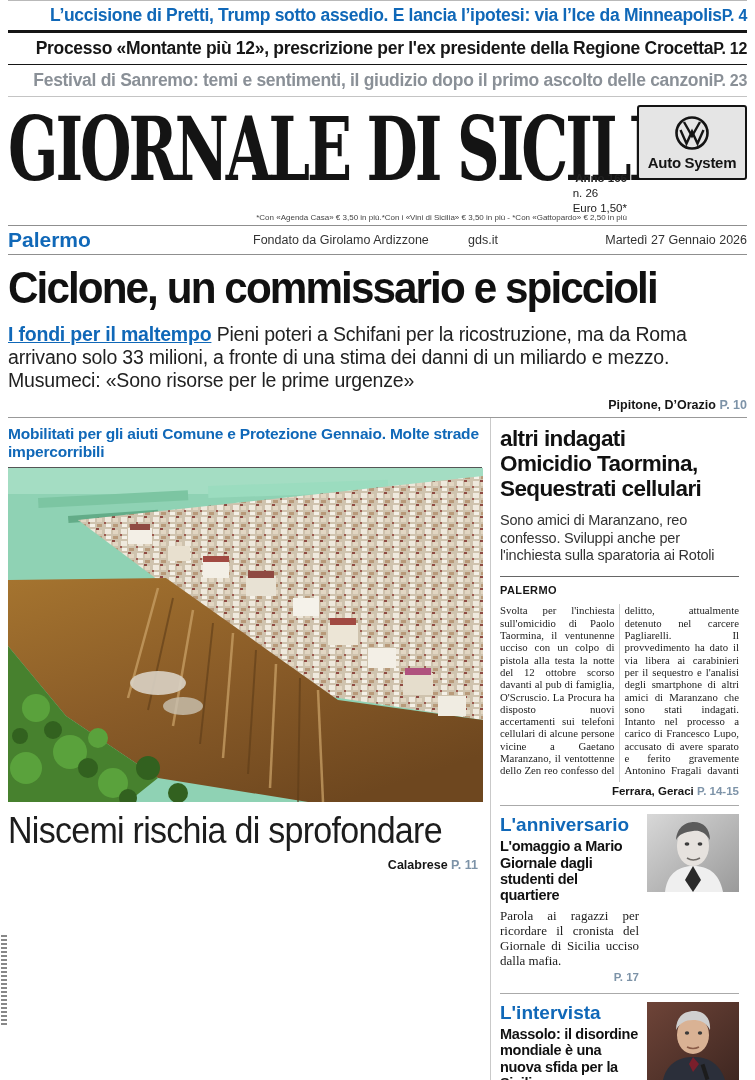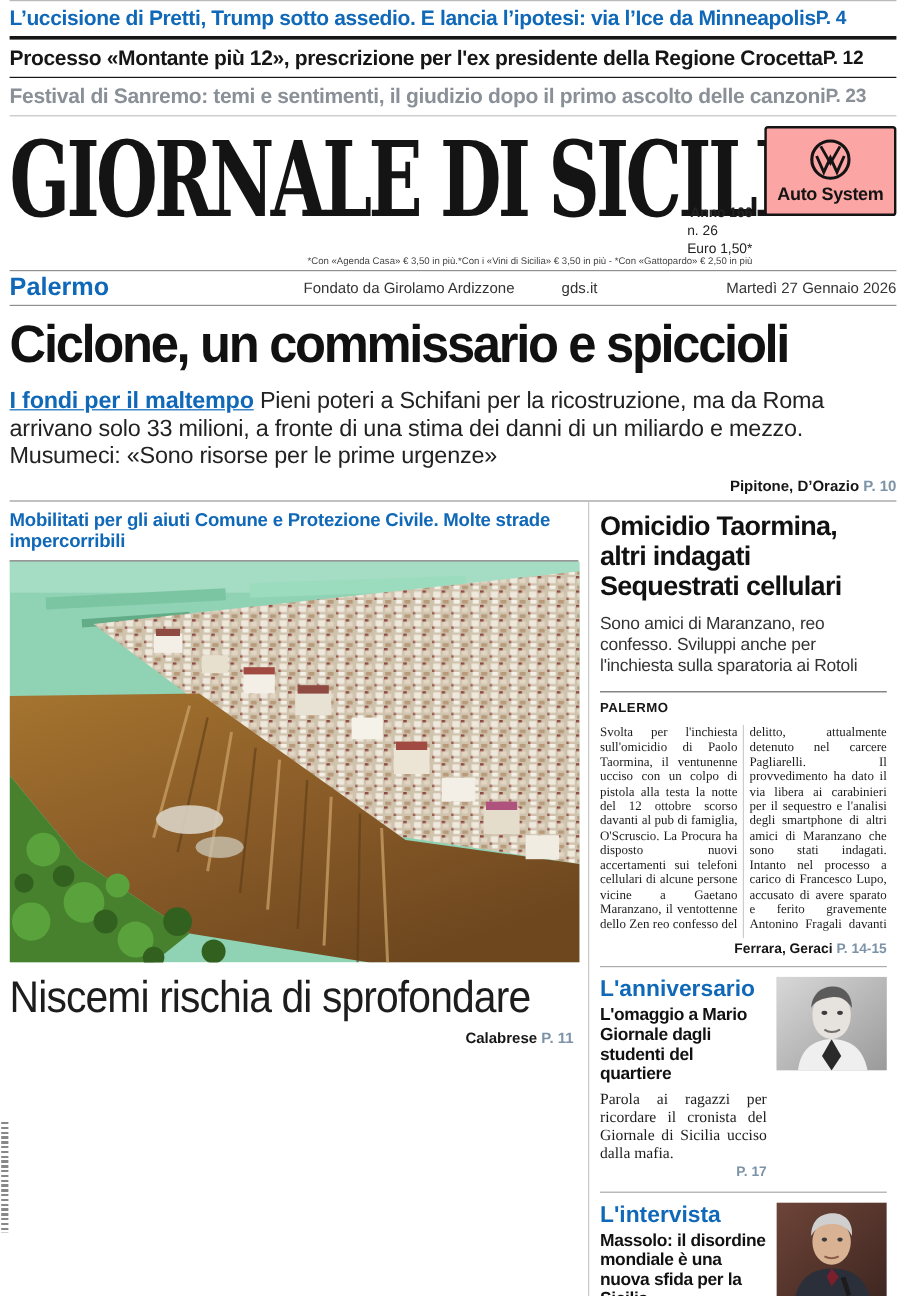--- a/index.html
+++ b/index.html
@@ -2,30 +2,30 @@
 <html><head>
 <meta charset="utf-8">
 <style>
   * { margin:0; padding:0; box-sizing:border-box; }
   html,body { background:#e9e9e9; }
   body { font-family:"Liberation Sans", sans-serif; }
   .page { position:relative; width:755px; height:1080px; background:#fff; margin:0 auto; overflow:hidden; color:#1a1a1a; }
 
   
   .topbar { margin:0 8px; border-top:1px solid #b9b9b9; }
-  .tb-row { display:flex; justify-content:flex-start; align-items:center; height:32px; font-weight:bold; font-size:17.5px; letter-spacing:-0.3px; }
+  .tb-row { display:flex; justify-content:flex-end; align-items:center; height:32px; font-weight:bold; font-size:17.5px; letter-spacing:-0.3px; }
   .tb-row .tb-page { font-size:16px; }
   .tb-0 { color:#1068b8; border-bottom:3px solid #161616; }
   .tb-1 { color:#161616; border-bottom:1.5px solid #161616; }
   .tb-2 { color:#8a9097; border-bottom:1px solid #c4c4c4; }
 
   
   .masthead { position:relative; height:128px; margin:0 8px; }
   .mast-title { position:absolute; left:0; top:2px; font-family:"DejaVu Serif", serif; font-weight:bold; font-size:58px; letter-spacing:-3px; color:#141414; white-space:nowrap; transform:scale(1.02,1.5); transform-origin:left top; }
-  .vw-box { position:absolute; right:0; top:8px; width:110px; height:75px; background:#fca5a5; border:2.5px solid #141414; border-radius:3px; display:flex; flex-direction:column; align-items:center; justify-content:center; gap:3px; }
+  .vw-box { position:absolute; right:0; top:8px; width:110px; height:75px; background:#e5e5e5; border:2.5px solid #141414; border-radius:3px; display:flex; flex-direction:column; align-items:center; justify-content:center; gap:3px; }
   .vw-box .brand { font-size:15px; font-weight:bold; color:#141414; letter-spacing:-0.3px; }
   .issue { position:absolute; right:120px; top:74px; font-size:11.5px; line-height:1.3; color:#222; }
   .issue .anno { font-weight:bold;text-align:right; }
   .price-note { position:absolute; right:120px; top:116px; font-size:8px; color:#444; white-space:nowrap; }
 
   
   .dateline { margin:0 8px; height:30px; border-top:1px solid #8f8f8f; border-bottom:1px solid #8f8f8f; display:flex; align-items:center; font-size:12.5px; color:#333; }
   .dl-edition { font-size:21px; font-weight:bold; color:#1068b8; width:245px; }
   .dl-founded { width:215px; }
   .dl-site { width:130px; }
@@ -123,21 +123,21 @@
     </p>
     <div class="byline-row">
       <span>Pipitone, D’Orazio</span>
       <span class="page-ref">P. 10</span>
     </div>
   </div>
 
   <div class="cols">
 
     <div class="col-left">
-      <div class="photo-kicker">Mobilitati per gli aiuti Comune e Protezione Civile. Molte strade impercorribili</div>
+      <div class="photo-kicker">Mobilitati per gli aiuti Comune e Protezione Gennaio. Molte strade impercorribili</div>
 
       <svg class="land-photo" viewBox="0 0 475 334">
         <defs>
           <pattern id="bldg" width="16" height="12" patternUnits="userSpaceOnUse">
             <rect width="16" height="12" fill="#cfc3ae"></rect>
             <rect x="1" y="1" width="6" height="5" fill="#efe9dd"></rect>
             <rect x="9" y="2" width="5" height="4" fill="#e2d6c2"></rect>
             <rect x="2" y="8" width="5" height="3" fill="#f5f1e8"></rect>
             <rect x="9" y="8" width="5" height="3" fill="#b89a7a"></rect>
             <rect x="8" y="0" width="3" height="2" fill="#8f4a42"></rect>
@@ -210,22 +210,22 @@
 
       <h3 class="niscemi-h">Niscemi rischia di sprofondare</h3>
       <div class="byline-row">
         <span>Calabrese</span>
         <span class="page-ref">P. 11</span>
       </div>
     </div>
 
     <div class="col-right">
       <h3 class="crime-h">
+        <div>altri indagati</div>
         <div>Omicidio Taormina,</div>
-        <div>altri indagati</div>
         <div>Sequestrati cellulari</div>
       </h3>
       <div class="crime-sf">Sono amici di Maranzano, reo confesso. Sviluppi anche per l'inchiesta sulla sparatoria ai Rotoli</div>
 
       <div class="article">
         <div class="section">PALERMO</div>
         <div class="body">Svolta per l'inchiesta sull'omicidio di Paolo Taormina, il ventunenne ucciso con un colpo di pistola alla testa la notte del 12 ottobre scorso davanti al pub di famiglia, O'Scruscio. La Procura ha disposto nuovi accertamenti sui telefoni cellulari di alcune persone vicine a Gaetano Maranzano, il ventottenne dello Zen reo confesso del delitto, attualmente detenuto nel carcere Pagliarelli. Il provvedimento ha dato il via libera ai carabinieri per il sequestro e l'analisi degli smartphone di altri amici di Maranzano che sono stati indagati. Intanto nel processo a carico di Francesco Lupo, accusato di avere sparato e ferito gravemente Antonino Fragali davanti al cimitero dei Rotoli il 22 dicembre 2024, il Gup ha disposto nuovi accertamenti sulla direzione dei colpi di pistola prima di arrivare al verdetto.</div>
         <div class="byline-row">
           <span>Ferrara, Geraci</span>
           <span class="page-ref">P. 14-15</span>

